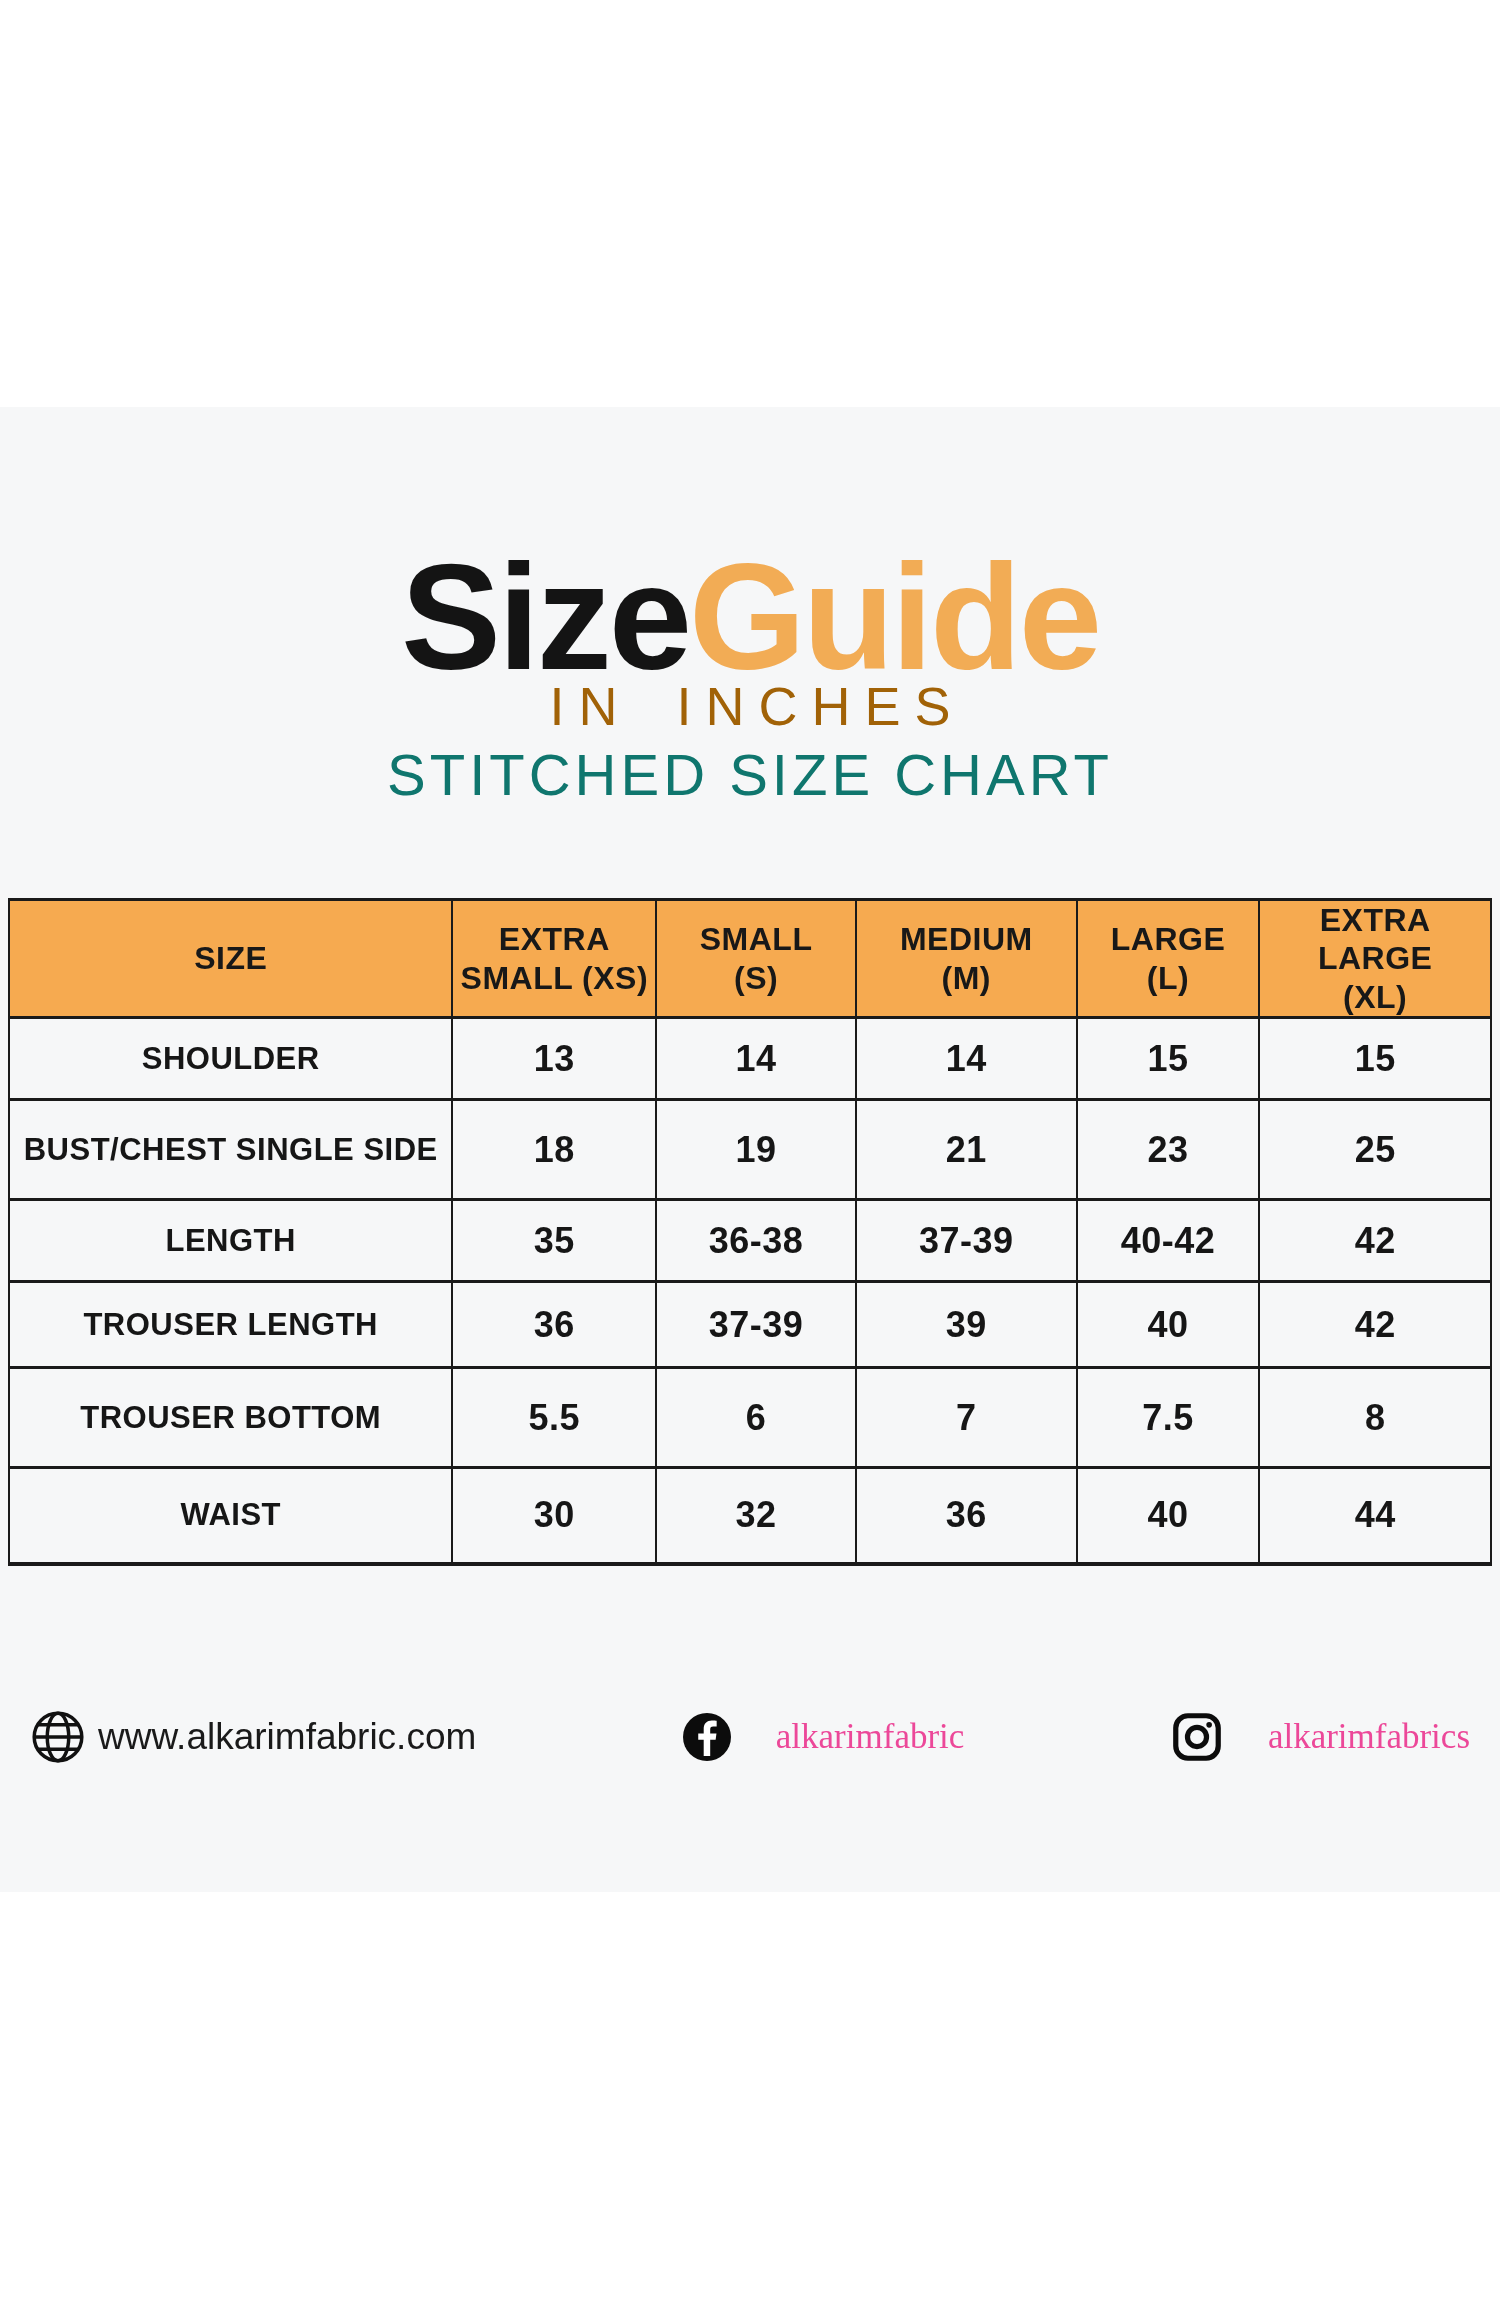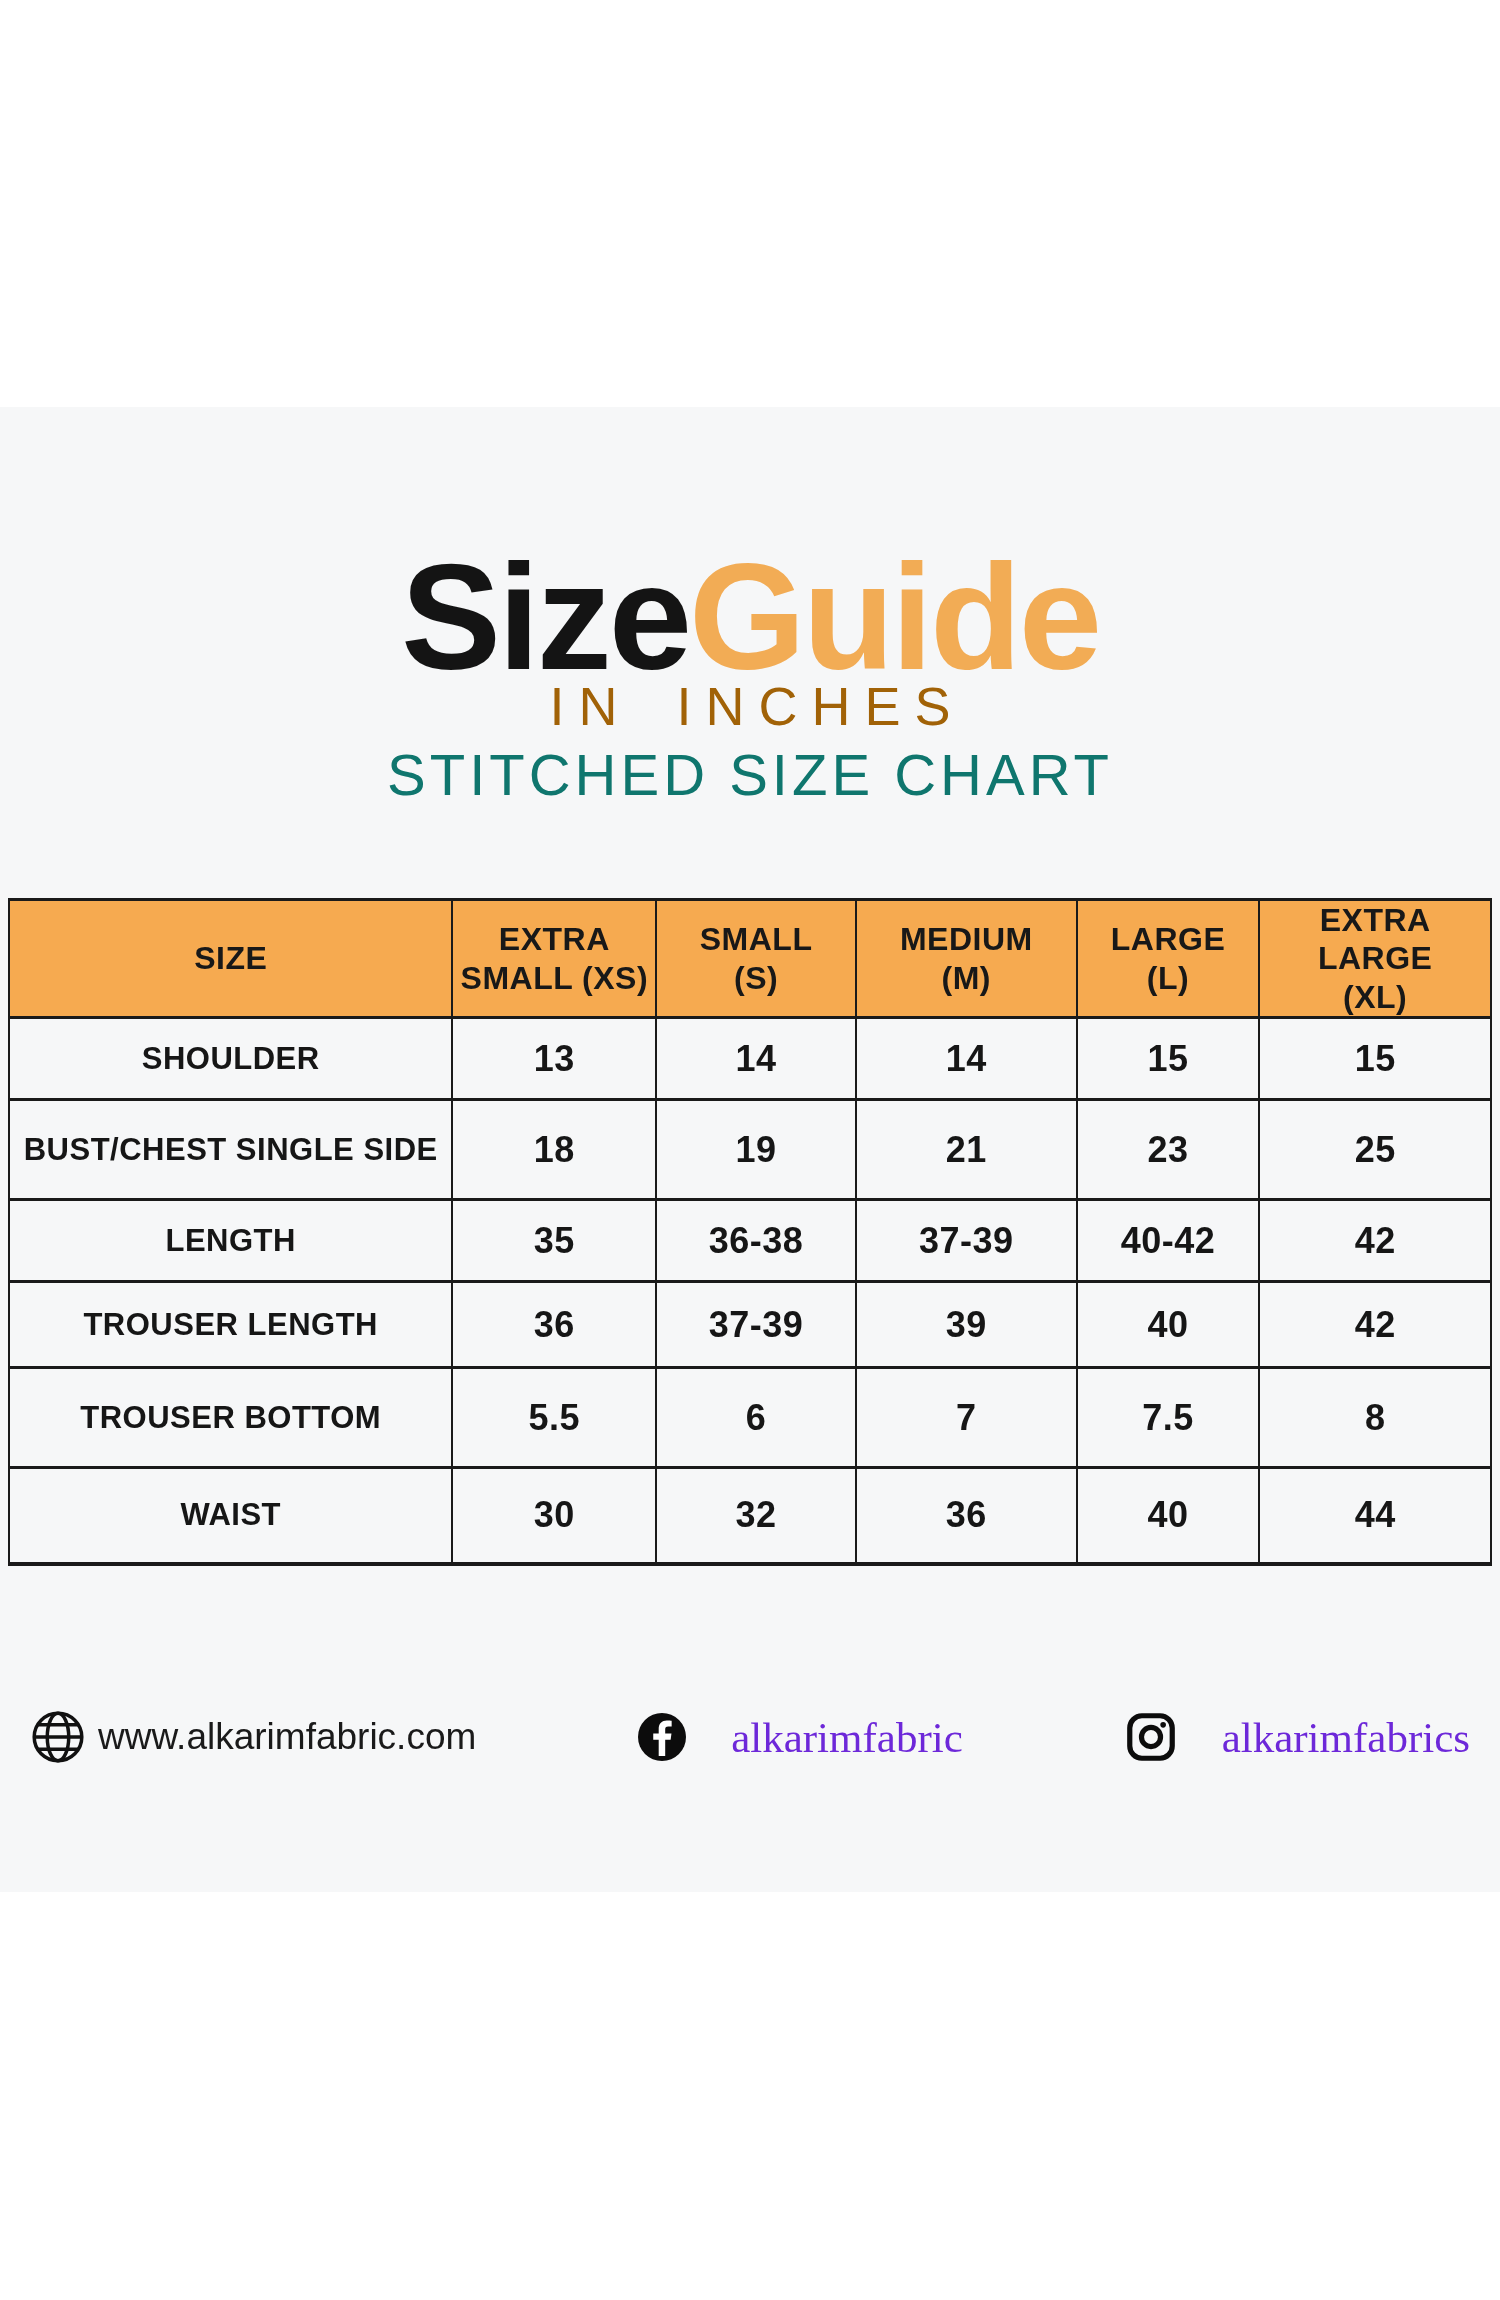--- a/index.html
+++ b/index.html
@@ -83,21 +83,21 @@
     position:absolute; left:30px; top:1700px; width:1440px; height:74px;
     display:flex; justify-content:space-between; align-items:center;
   }
   .footer-group { display:flex; align-items:center; gap:12px; }
   .footer-group svg { display:block; }
   .web-text {
     font-size:37px; color:#1a1a1a; font-weight:400;
     font-family:"Liberation Sans", sans-serif;
   }
   .serif-text {
-    font-size:43px; color:#6d28d9; font-weight:400;
+    font-size:35px; color:#ec4899; font-weight:400;
     font-family:"Liberation Serif", serif;
     margin-left:33px;
   }
 </style>
 </head>
 <body>
 
 <div class="page">
 
   <div class="band"></div>

